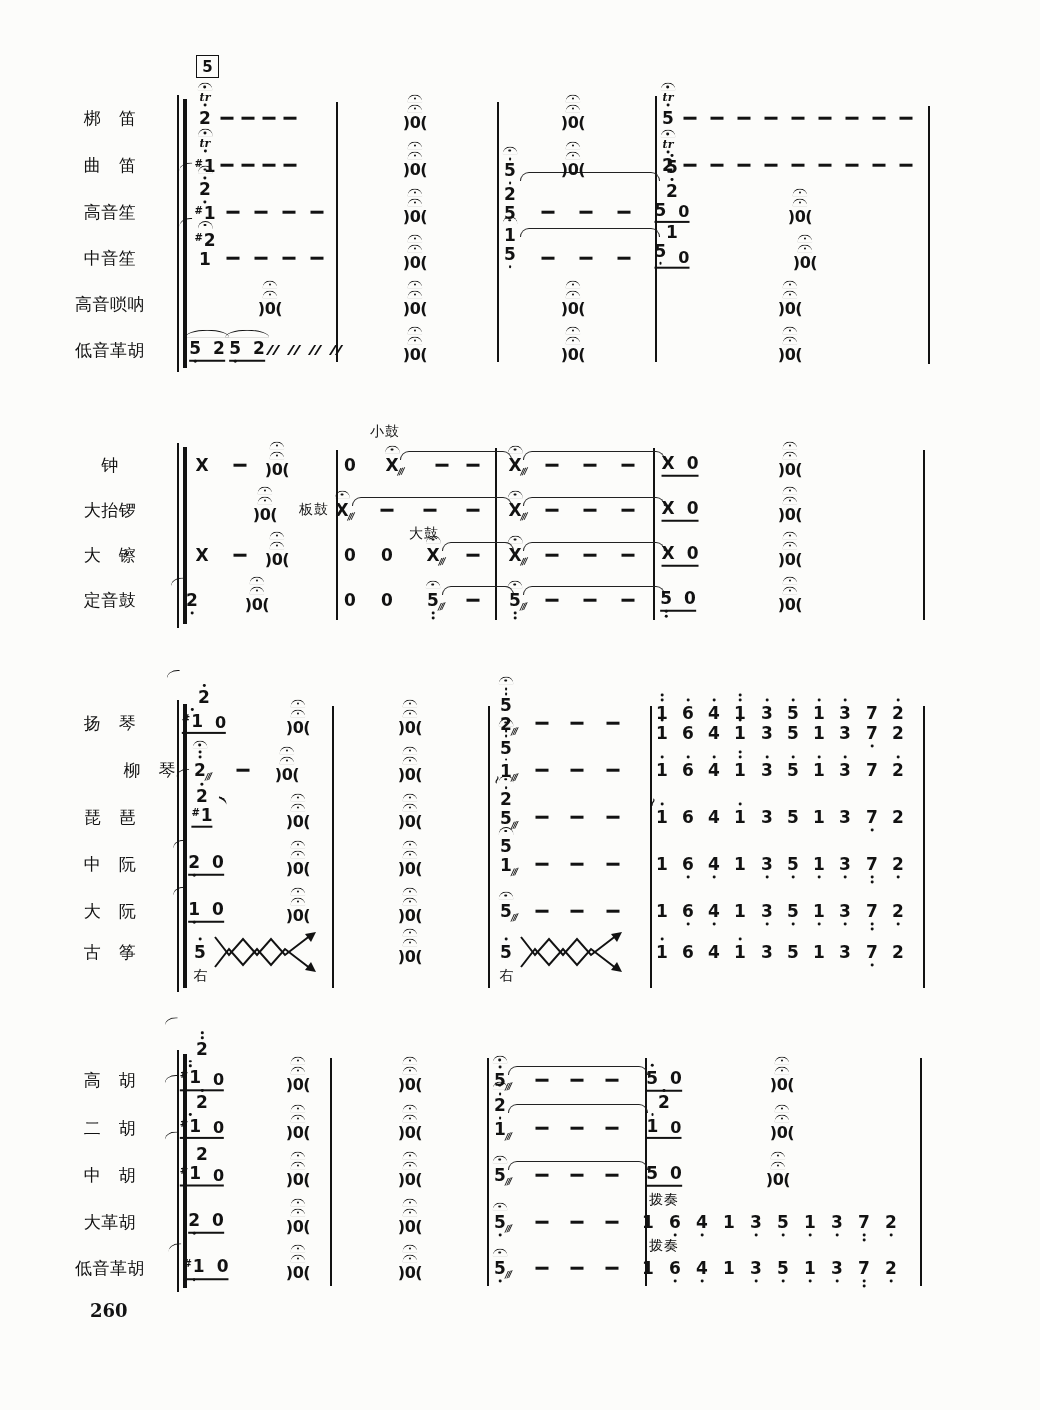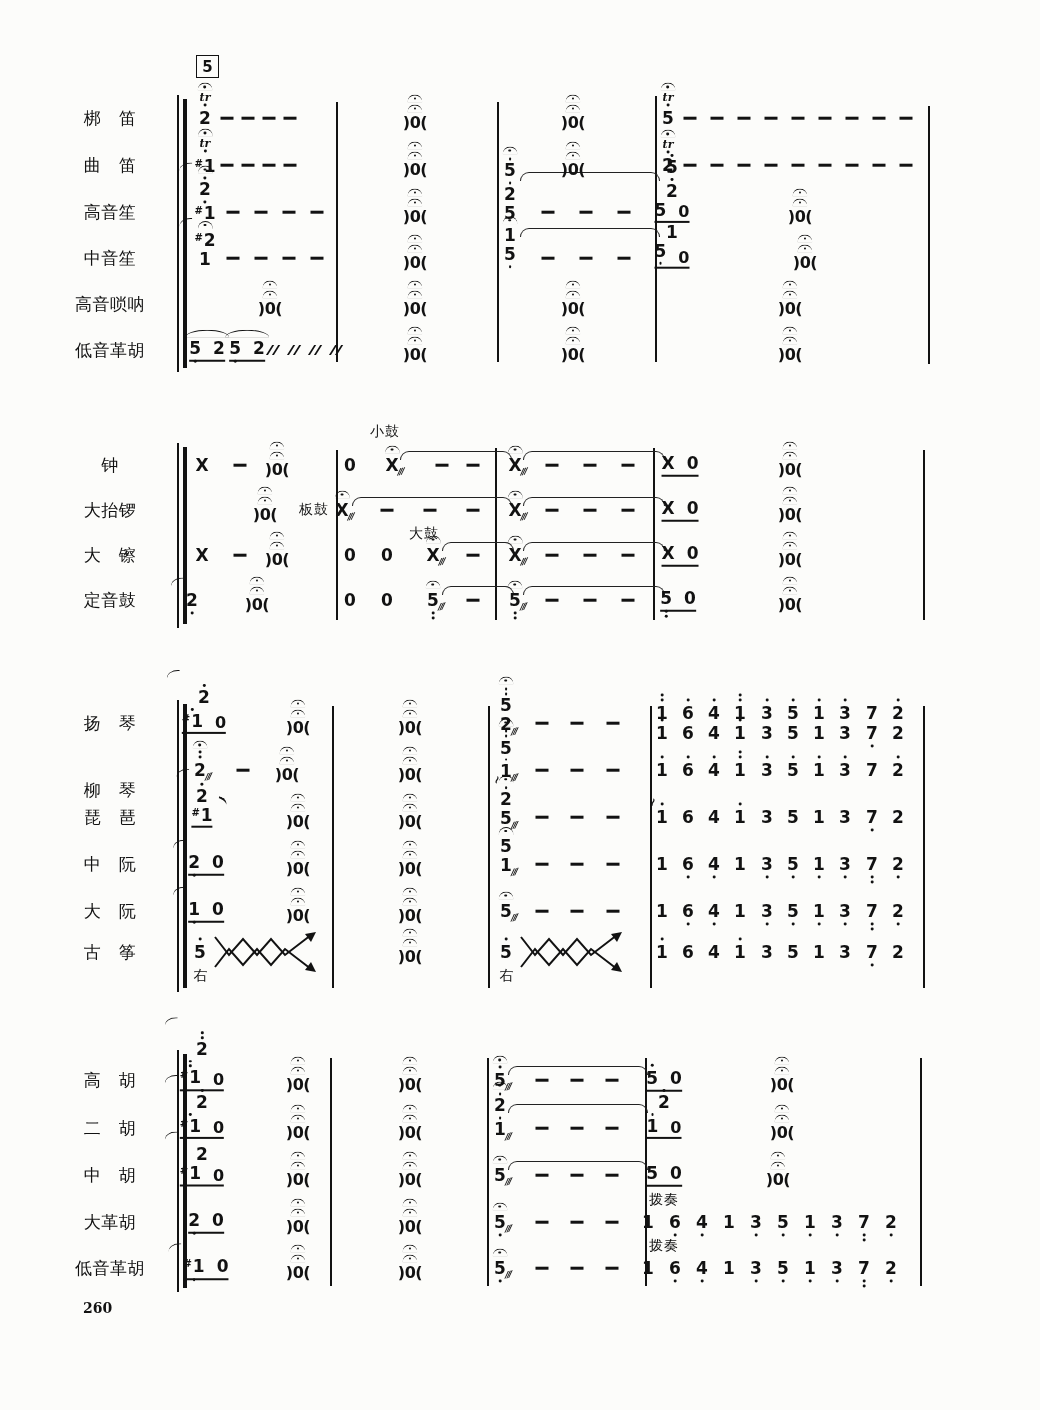--- a/index.html
+++ b/index.html
@@ -43,21 +43,21 @@
   .bar{position:absolute;width:1.7px;background:#121212;}
   .brthin{position:absolute;width:1.6px;background:#121212;}
   .brthick{position:absolute;width:4px;background:#121212;}
   .label{position:absolute;width:132px;left:44px;text-align:center;transform:translateY(-50%);
       font-size:17px;letter-spacing:0.5px;}
   .annot{position:absolute;transform:translate(-50%,-50%);font-size:14px;letter-spacing:1px;}
   .qmark{display:flex;gap:3.5px;}
   .qs{width:2.2px;height:10px;background:#121212;transform:skewX(-32deg);}
   .secbox{position:absolute;left:196px;top:55px;width:21px;height:21px;border:1.9px solid #121212;
       display:flex;align-items:center;justify-content:center;font-weight:bold;font-size:15px;}
-  .pageno{position:absolute;left:83px;top:1300px;font-weight:bold;font-size:14px;
+  .pageno{position:absolute;left:90px;top:1300px;font-weight:bold;font-size:18px;
       font-family:"DejaVu Serif","Liberation Serif",serif;}
   svg.gls{position:absolute;}
 </style>
 </head>
 <body>
 
 <div class="sheet">
   <div class="secbox">
     <span>5</span>
   </div>
@@ -799,21 +799,21 @@
           <span>3</span>
         </div></div>
       <div class="tok" style="left: 872px; top: 733px;"><div class="gy">
           <span>7</span>
         </div><div class="dcol bk">
           <div class="do"></div>
         </div></div>
       <div class="tok" style="left: 898px; top: 733px;"><div class="gy">
           <span>2</span>
         </div></div>
-      <div class="label" style="top: 790px;">柳　琴</div>
+      <div class="label" style="top: 770px; text-align: right;">柳　琴</div>
       <div class="tok" style="left: 200px; top: 770px;"><div class="mk">
           <div class="fm"></div>
           <div class="dcol">
             <div class="do"></div>
             <div class="do"></div>
           </div>
         </div><div class="gy">
           <span>2</span>
         </div><div class="tm">///</div></div>
       <div class="tok dash" style="left: 243px; top: 770px;"></div>

